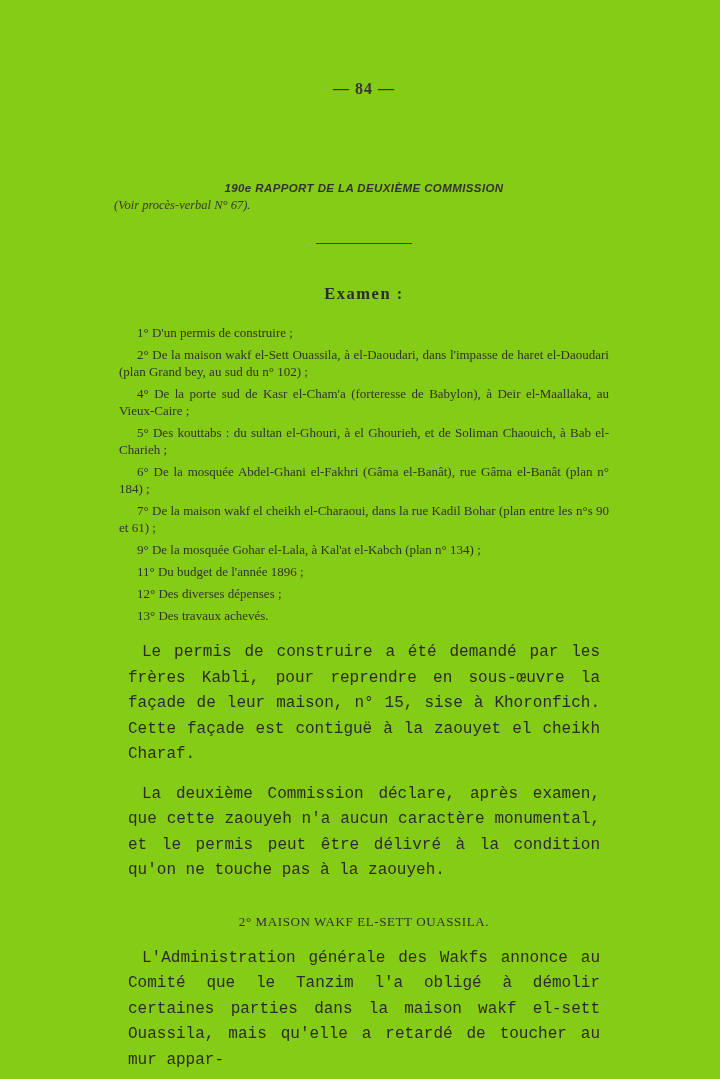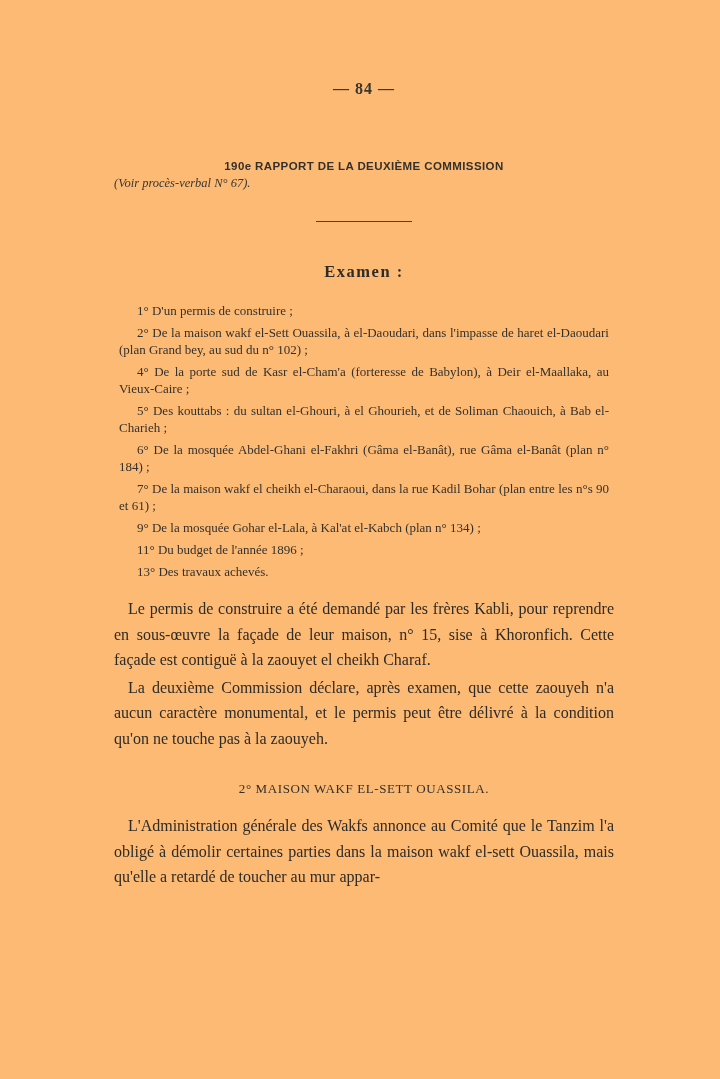--- a/index.html
+++ b/index.html
@@ -1,43 +1,44 @@
 <!DOCTYPE html>
 <html><head>
 <meta charset="utf-8">
 <style>
   html,body{margin:0;padding:0;background:#e9e9e9;}
   .page{
     width:720px;height:1079px;margin:0 auto;position:relative;
-    background:#fdba74;
+    background:#84cc16;
     color:#2e2c29;
     font-family:"Liberation Serif","DejaVu Serif",serif;
     overflow:hidden;
     box-sizing:border-box;
     padding-top:80px;
   }
   .content{
     width:500px;
     margin-left:114px;
   }
   .page-number{
     text-align:center;
     font-weight:bold;
     font-size:16px;
     letter-spacing:1px;
     color:#3a3733;
   }
   .report-title{
-    margin-top:62px;
+    margin-top:84px;
     text-align:center;
     font-family:"Liberation Sans","DejaVu Sans",sans-serif;
     font-weight:bold;
     font-size:11.5px;
     letter-spacing:0.4px;
     color:#34312c;
+    font-style:italic;
   }
   .report-subtitle{
     margin-top:4px;
     text-align:left;
     font-style:italic;
     font-size:12.5px;
     color:#3a3733;
   }
   .section-divider{
     width:96px;
@@ -64,27 +65,28 @@
     color:#34312c;
   }
   .section-heading{
     margin-top:30px;
     text-align:center;
     font-size:13px;
     letter-spacing:0.6px;
     color:#33302b;
   }
   .para{
-    margin:0;
+    margin:14px;
     margin-top:16px;
     font-size:16px;
     line-height:25.5px;
     text-align:justify;
     text-indent:14px;
     color:#2e2b27;
+    font-family:Liberation Mono, monospace;
   }
   .para + .para{
     margin-top:2px;
   }
 </style>
 </head>
 <body>
 
 <div class="page">
   <div class="content">
@@ -100,20 +102,21 @@
 
     <div class="examen-list">
       <p>1° D'un permis de construire ;</p>
       <p>2° De la maison wakf el-Sett Ouassila, à el-Daoudari, dans l'impasse de haret el-Daoudari (plan Grand bey, au sud du n° 102) ;</p>
       <p>4° De la porte sud de Kasr el-Cham'a (forteresse de Babylon), à Deir el-Maallaka, au Vieux-Caire ;</p>
       <p>5° Des kouttabs : du sultan el-Ghouri, à el Ghourieh, et de Soliman Chaouich, à Bab el-Charieh ;</p>
       <p>6° De la mosquée Abdel-Ghani el-Fakhri (Gâma el-Banât), rue Gâma el-Banât (plan n° 184) ;</p>
       <p>7° De la maison wakf el cheikh el-Charaoui, dans la rue Kadil Bohar (plan entre les n°s 90 et 61) ;</p>
       <p>9° De la mosquée Gohar el-Lala, à Kal'at el-Kabch (plan n° 134) ;</p>
       <p>11° Du budget de l'année 1896 ;</p>
+      <p>12° Des diverses dépenses ;</p>
       <p>13° Des travaux achevés.</p>
     </div>
 
     <p class="para">Le permis de construire a été demandé par les frères Kabli, pour reprendre en sous-œuvre la façade de leur maison, n° 15, sise à Khoronfich. Cette façade est contiguë à la zaouyet el cheikh Charaf.</p>
     <p class="para">La deuxième Commission déclare, après examen, que cette zaouyeh n'a aucun caractère monumental, et le permis peut être délivré à la condition qu'on ne touche pas à la zaouyeh.</p>
 
     <div class="section-heading">2° MAISON WAKF EL-SETT OUASSILA.</div>
     <p class="para">L'Administration générale des Wakfs annonce au Comité que le Tanzim l'a obligé à démolir certaines parties dans la maison wakf el-sett Ouassila, mais qu'elle a retardé de toucher au mur appar-</p>
 
   </div>

